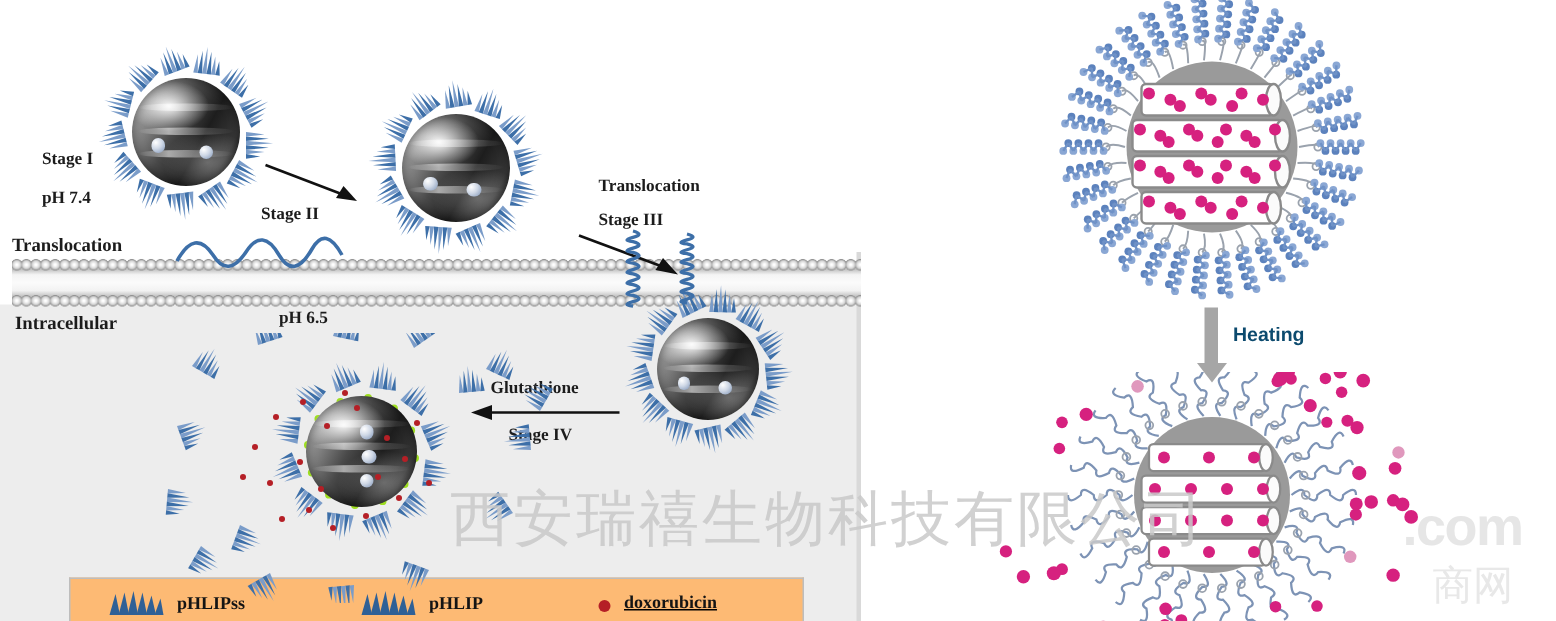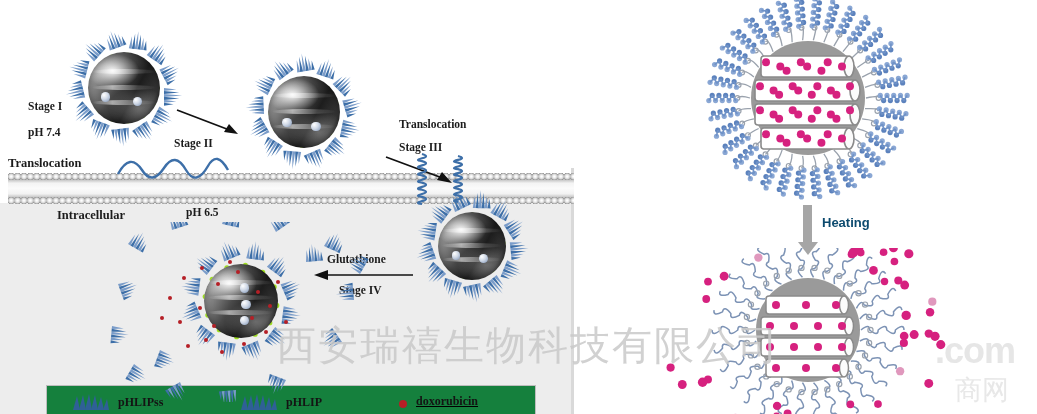--- a/index.html
+++ b/index.html
@@ -35,21 +35,21 @@
         radial-gradient(ellipse 70% 48% at 70% 78%, rgba(255,255,255,.30) 0%, rgba(255,255,255,0) 60%),
         linear-gradient(118deg,#cfcfcf 0%,#9e9e9e 16%,#4a4a4a 42%,#1d1d1d 62%,#3a3a3a 82%,#121212 100%);
       box-shadow:inset 0 0 8px rgba(0,0,0,.55);}
   .np .band{position:absolute;left:6%;right:6%;height:7%;border-radius:50%;
       background:linear-gradient(90deg,rgba(255,255,255,0) 0%,rgba(255,255,255,.55) 32%,rgba(255,255,255,.18) 70%,rgba(255,255,255,0) 100%);}
   .np .dot{position:absolute;width:13%;height:13%;border-radius:50%;
       background:radial-gradient(circle at 32% 30%,#ffffff 0%,#cfd8e6 45%,#7d93b5 100%);}
 
   
   #legend{position:absolute;left:46px;top:385px;width:488px;height:29px;
-          background:#15803d;border:1.6px solid #bdbdbd;border-bottom:none;}
+          background:#fdba74;border:1.6px solid #bdbdbd;border-bottom:none;}
   .leg-item{position:absolute;top:8px;display:flex;align-items:center;}
   .leg-item .txt{font-size:12px;font-weight:bold;color:#141414;margin-left:7px;}
 
   
   #right-panel{position:absolute;left:640px;top:0;width:397px;height:414px;}
 
   
   #heat-arrow-shaft{position:absolute;width:9px;background:#a6a6a6;}
   #heat-arrow-head{position:absolute;width:0;height:0;
       border-left:10px solid transparent;border-right:10px solid transparent;border-top:13px solid #a6a6a6;}
@@ -75,21 +75,21 @@
     <div id="intracell-region"></div>
     <div id="panel-border-right"></div>
 
     <div id="membrane">
       <div class="tails"></div>
       <div class="heads top"></div>
       <div class="heads bot"></div>
     </div>
 
     <span class="lbl md" style="left:8px;top:156px;">Translocation</span>
-    <span class="lbl md" style="left:10px;top:208px;margin-left:47px;">Intracellular</span>
+    <span class="lbl md" style="left:10px;top:208px;">Intracellular</span>
 
     <span class="lbl sm" style="left:28px;top:100px;text-align:right;">Stage I</span>
     <span class="lbl sm" style="left:28px;top:126px;">pH 7.4</span>
 
     <span class="lbl sm" style="left:174px;top:137px;">Stage II</span>
     <span class="lbl sm" style="left:186px;top:158px;margin-top:48px;">pH 6.5</span>
 
     <svg style="position:absolute;left:176px;top:108px;" width="66" height="30">
       <line x1="1" y1="2" x2="56" y2="23" stroke="#111" stroke-width="1.8"></line>
       <polygon points="62,26 48,24 53,16" fill="#111"></polygon>
@@ -1636,16 +1636,16 @@
           <circle cx="240.30899125785731" cy="32.5191182081564" r="4.03880658436214" fill="#d6217f"></circle>
           <circle cx="219.98665049461368" cy="156.03656657092904" r="3.863641975308642" fill="#d6217f"></circle>
           <circle cx="242.13484616529695" cy="123.19467785621381" r="4.150349794238683" fill="#e098bd"></circle>
           <circle cx="277.02400116542753" cy="88.29746764931365" r="4.582592592592593" fill="#d6217f"></circle>
           <circle cx="200.61701930660843" cy="-0.038209689556097715" r="4.713600823045267" fill="#d6217f"></circle>
           <circle cx="129.56451359601456" cy="165.35155780479977" r="3.9237654320987656" fill="#d6217f"></circle>
         </g>
     </svg>
   </div>
 
-  <span class="wm" id="wm-cn" style="left:276px;top:318px;">西安瑞禧生物科技有限公司</span>
+  <span class="wm" id="wm-cn" style="left:300px;top:318px;">西安瑞禧生物科技有限公司</span>
   <span class="wm" id="wm-com" style="left:935px;top:330px;">.com</span>
   <span class="wm" id="wm-cn2" style="left:955px;top:372px;">商网</span>
 </div>
 
 </body></html>

